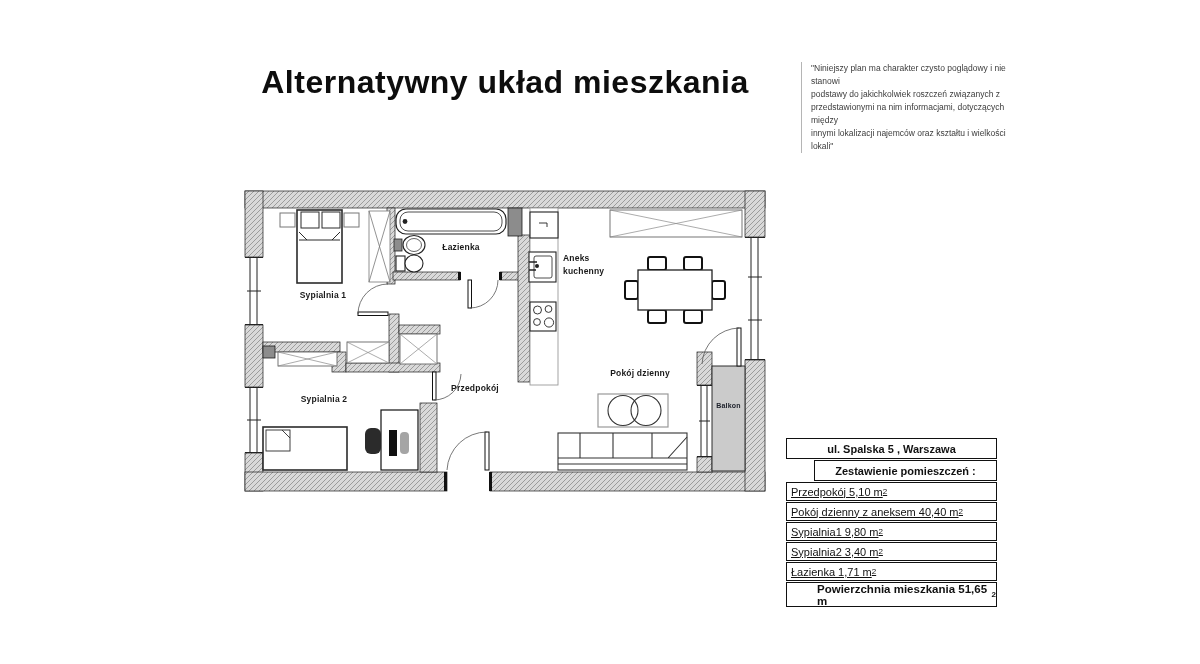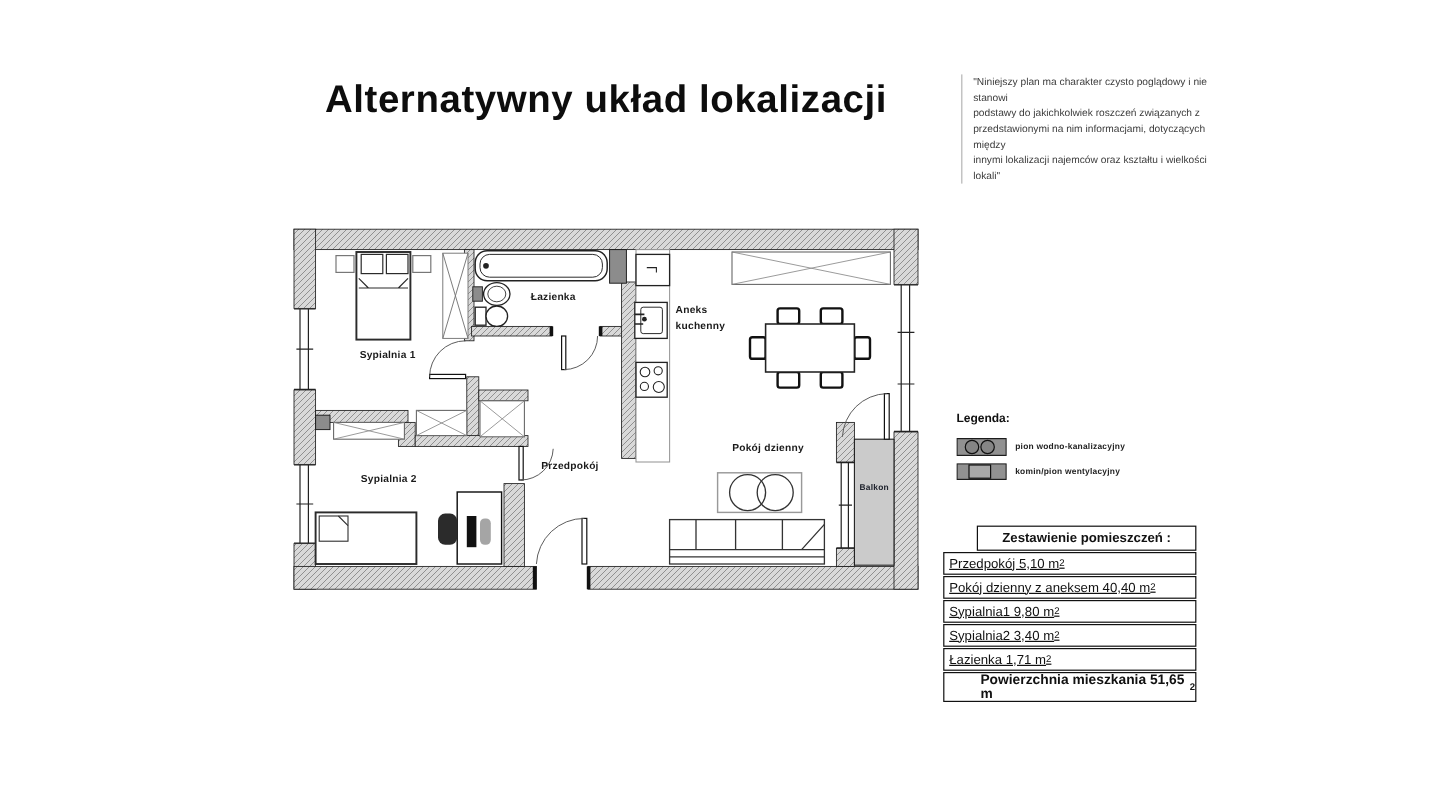--- a/index.html
+++ b/index.html
@@ -23,21 +23,21 @@
   .r-addr{height:21px;}
   .r-head{height:21px;margin-left:28px;}
   .r-data{height:19px;}
   .r-total{height:25px;font-size:11.5px;padding-left:30px;}
 </style>
 </head>
 <body>
 
 <div class="canvas">
 
-  <h1 class="page-title">Alternatywny układ lokalizacji</h1>
+  <h1 class="page-title">Alternatywny układ mieszkania</h1>
 
   <div class="disclaimer">"Niniejszy plan ma charakter czysto poglądowy i nie stanowi
 podstawy do jakichkolwiek roszczeń związanych z
 przedstawionymi na nim informacjami, dotyczących między
 innymi lokalizacji najemców oraz kształtu i wielkości lokali"</div>
 
   <svg width="1200" height="664" viewBox="0 0 1200 664" style="position:absolute;left:0;top:0;">
     <defs>
       <pattern id="hatch" width="5" height="5" patternUnits="userSpaceOnUse">
         <rect width="5" height="5" fill="#d9d9d9"></rect>
@@ -233,40 +233,25 @@
       <text x="461" y="250">Łazienka</text>
       <text x="563" y="261" text-anchor="start">Aneks</text>
       <text x="563" y="274" text-anchor="start">kuchenny</text>
       <text x="324" y="402">Sypialnia 2</text>
       <text x="475" y="391">Przedpokój</text>
       <text x="640" y="376">Pokój dzienny</text>
       <text x="728.5" y="408" font-size="7" fill="#20242e">Balkon</text>
     </g>
   </svg>
 
-  <div class="legend">
-    <div class="legend-heading">Legenda:</div>
-    <div class="legend-row">
-      <svg width="42" height="15">
-        <rect x="0.5" y="0.5" width="41" height="14" fill="#919191" stroke="#1c1c1c"></rect>
-        <circle cx="13" cy="7.5" r="5.6" fill="#858585" stroke="#111"></circle>
-        <circle cx="26" cy="7.5" r="5.6" fill="#858585" stroke="#111"></circle>
-      </svg>
-      <span class="legend-label">pion wodno-kanalizacyjny</span>
-    </div>
-    <div class="legend-row">
-      <svg width="42" height="14">
-        <rect x="0.5" y="0.5" width="41" height="13" fill="#919191" stroke="#1c1c1c"></rect>
-        <rect x="10.5" y="1.5" width="18" height="11" fill="#a8a8a8" stroke="#111"></rect>
-      </svg>
-      <span class="legend-label">komin/pion wentylacyjny</span>
-    </div>
-  </div>
 
   <div class="area-table">
+    <div class="tr center r-addr">
+      <span>ul. Spalska 5 , Warszawa</span>
+    </div>
     <div class="tr center r-head">
       <span>Zestawienie pomieszczeń :</span>
     </div>
     <div class="tr left r-data">
       <span>Przedpokój 5,10 m</span>
         <sup>2</sup>
     </div>
     <div class="tr left r-data">
       <span>Pokój dzienny z aneksem 40,40 m</span>
         <sup>2</sup>

